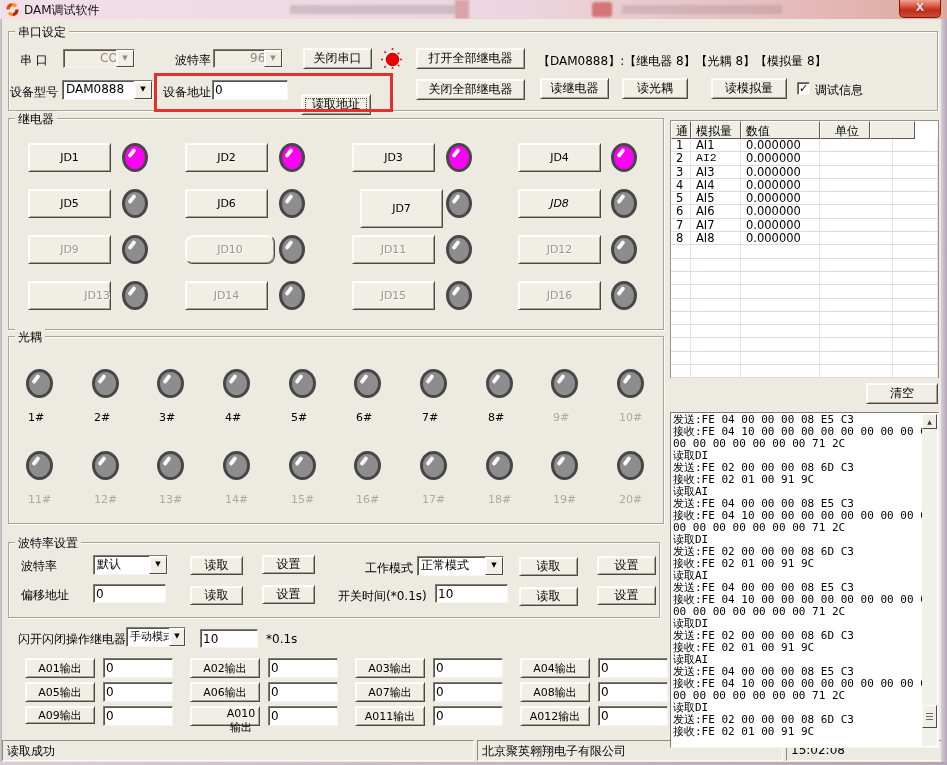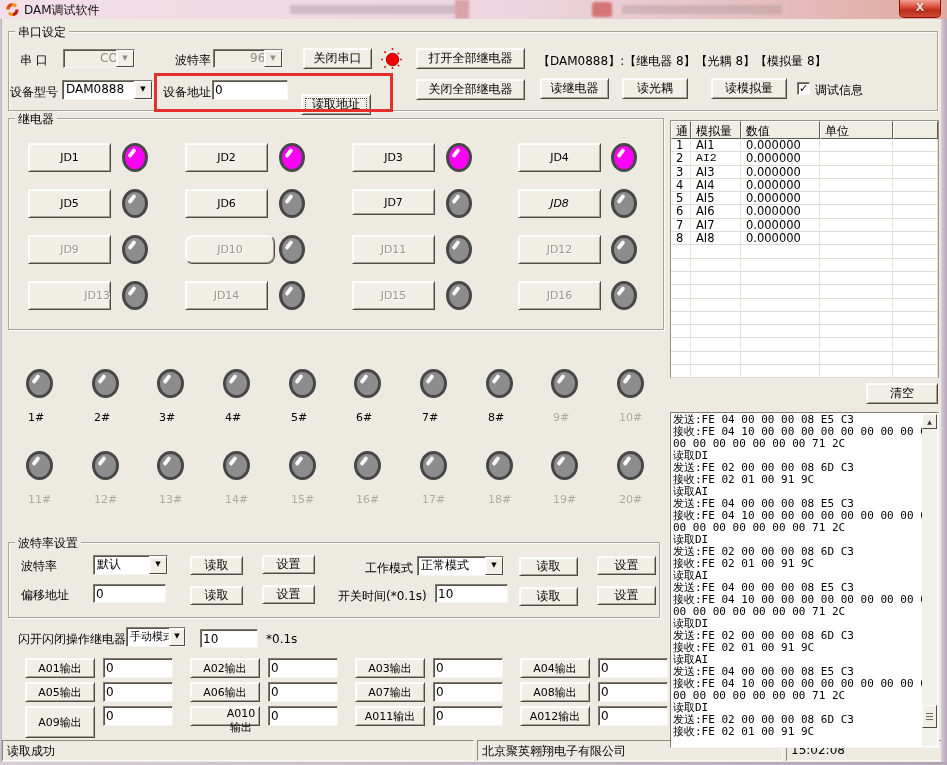--- a/index.html
+++ b/index.html
@@ -130,21 +130,21 @@
       <button class="btn small" style="position: absolute; left: 185px; top: 143px; width: 83px; height: 29px;">JD2</button>
       <div class="led" style="left: 279px; top: 143px; width: 26px; height: 29px; background: rgb(251, 2, 244);"></div>
       <button class="btn small" style="position: absolute; left: 352px; top: 143px; width: 83px; height: 29px;">JD3</button>
       <div class="led" style="left: 446px; top: 143px; width: 26px; height: 29px; background: rgb(251, 2, 244);"></div>
       <button class="btn small" style="position: absolute; left: 518px; top: 143px; width: 83px; height: 29px;">JD4</button>
       <div class="led" style="left: 611px; top: 143px; width: 26px; height: 29px; background: rgb(251, 2, 244);"></div>
       <button class="btn small" style="position: absolute; left: 28px; top: 189px; width: 83px; height: 29px;">JD5</button>
       <div class="led" style="left: 122px; top: 189px; width: 26px; height: 29px; background: rgb(141, 141, 141);"></div>
       <button class="btn small" style="position: absolute; left: 185px; top: 189px; width: 83px; height: 29px;">JD6</button>
       <div class="led" style="left: 279px; top: 189px; width: 26px; height: 29px; background: rgb(141, 141, 141);"></div>
-      <button class="btn small" style="position: absolute; left: 352px; top: 189px; width: 83px; height: 26px;">JD7</button>
+      <button class="btn small" style="position: absolute; left: 360px; top: 189px; width: 83px; height: 39px;">JD7</button>
       <div class="led" style="left: 446px; top: 189px; width: 26px; height: 29px; background: rgb(141, 141, 141);"></div>
       <button class="btn small" style="position: absolute; left: 518px; top: 189px; width: 83px; height: 29px; font-style: italic;">JD8</button>
       <div class="led" style="left: 611px; top: 189px; width: 26px; height: 29px; background: rgb(141, 141, 141);"></div>
       <button class="btn small disabled" style="position: absolute; left: 28px; top: 235px; width: 83px; height: 29px;">JD9</button>
       <div class="led" style="left: 122px; top: 235px; width: 26px; height: 29px; background: rgb(141, 141, 141);"></div>
       <button class="btn small disabled" style="position: absolute; left: 185px; top: 235px; width: 90px; height: 29px; border-radius: 8px;">JD10</button>
       <div class="led" style="left: 279px; top: 235px; width: 26px; height: 29px; background: rgb(141, 141, 141);"></div>
       <button class="btn small disabled" style="position: absolute; left: 352px; top: 235px; width: 83px; height: 29px;">JD11</button>
       <div class="led" style="left: 446px; top: 235px; width: 26px; height: 29px; background: rgb(141, 141, 141);"></div>
       <button class="btn small disabled" style="position: absolute; left: 518px; top: 235px; width: 83px; height: 29px;">JD12</button>
@@ -152,20 +152,23 @@
       <button class="btn small disabled" style="position: absolute; left: 28px; top: 281px; width: 83px; height: 29px; text-align: right;">JD13</button>
       <div class="led" style="left: 122px; top: 281px; width: 26px; height: 29px; background: rgb(141, 141, 141);"></div>
       <button class="btn small disabled" style="position: absolute; left: 185px; top: 281px; width: 83px; height: 29px;">JD14</button>
       <div class="led" style="left: 279px; top: 281px; width: 26px; height: 29px; background: rgb(141, 141, 141);"></div>
       <button class="btn small disabled" style="position: absolute; left: 352px; top: 281px; width: 83px; height: 29px;">JD15</button>
       <div class="led" style="left: 446px; top: 281px; width: 26px; height: 29px; background: rgb(141, 141, 141);"></div>
       <button class="btn small disabled" style="position: absolute; left: 518px; top: 281px; width: 83px; height: 29px;">JD16</button>
       <div class="led" style="left: 611px; top: 281px; width: 26px; height: 29px; background: rgb(141, 141, 141);"></div>
     </div>
 
+  <div class="group" style="left:8px;top:336px;width:656px;height:188px;">
+    <span class="group-label">光耦</span>
+  </div>
   <div id="opto-grid" style="position:absolute;left:0;top:0;">
       <div class="led" style="left: 26px; top: 369px; width: 27px; height: 29px; background: rgb(141, 141, 141);"></div>
       <span class="lbl" style="left: 28px; top: 411px; font-size: 11px;">1#</span>
       <div class="led" style="left: 92px; top: 369px; width: 27px; height: 29px; background: rgb(141, 141, 141);"></div>
       <span class="lbl" style="left: 94px; top: 411px; font-size: 11px;">2#</span>
       <div class="led" style="left: 157px; top: 369px; width: 27px; height: 29px; background: rgb(141, 141, 141);"></div>
       <span class="lbl" style="left: 159px; top: 411px; font-size: 11px;">3#</span>
       <div class="led" style="left: 223px; top: 369px; width: 27px; height: 29px; background: rgb(141, 141, 141);"></div>
       <span class="lbl" style="left: 225px; top: 411px; font-size: 11px;">4#</span>
       <div class="led" style="left: 289px; top: 369px; width: 27px; height: 29px; background: rgb(141, 141, 141);"></div>
@@ -246,36 +249,36 @@
       <button class="btn small" style="position: absolute; left: 520px; top: 658px; width: 70px; height: 20px;">A04输出</button>
       <input class="sunken" value="0" style="left: 598px; top: 658px; width: 70px; height: 20px;">
       <button class="btn small" style="position: absolute; left: 25px; top: 682px; width: 70px; height: 20px;">A05输出</button>
       <input class="sunken" value="0" style="left: 103px; top: 682px; width: 70px; height: 20px;">
       <button class="btn small" style="position: absolute; left: 190px; top: 682px; width: 70px; height: 20px;">A06输出</button>
       <input class="sunken" value="0" style="left: 268px; top: 682px; width: 70px; height: 20px;">
       <button class="btn small" style="position: absolute; left: 355px; top: 682px; width: 70px; height: 20px;">A07输出</button>
       <input class="sunken" value="0" style="left: 433px; top: 682px; width: 70px; height: 20px;">
       <button class="btn small" style="position: absolute; left: 520px; top: 682px; width: 70px; height: 20px;">A08输出</button>
       <input class="sunken" value="0" style="left: 598px; top: 682px; width: 70px; height: 20px;">
-      <button class="btn small" style="position: absolute; left: 25px; top: 706px; width: 70px; height: 32px;">A09输出</button>
+      <button class="btn small" style="position: absolute; left: 25px; top: 706px; width: 70px; height: 18px;">A09输出</button>
       <input class="sunken" value="0" style="left: 103px; top: 706px; width: 70px; height: 20px;">
       <button class="btn small" style="position: absolute; left: 190px; top: 706px; width: 70px; height: 20px; padding-left: 32px;">A010输出</button>
       <input class="sunken" value="0" style="left: 268px; top: 706px; width: 70px; height: 20px;">
       <button class="btn small" style="position: absolute; left: 355px; top: 706px; width: 70px; height: 20px;">A011输出</button>
       <input class="sunken" value="0" style="left: 433px; top: 706px; width: 70px; height: 20px;">
       <button class="btn small" style="position: absolute; left: 520px; top: 706px; width: 70px; height: 20px;">A012输出</button>
       <input class="sunken" value="0" style="left: 598px; top: 706px; width: 70px; height: 20px;">
     </div>
 
   <div class="table-wrap">
     <div class="t-header" id="analog-header">
         <div class="t-h" style="width: 20px;">通</div>
         <div class="t-h" style="width: 50px;">模拟量</div>
         <div class="t-h" style="width: 79px;">数值</div>
-        <div class="t-h" style="width: 73px;">单位</div>
+        <div class="t-h" style="width: 50px; text-align: center;">单位</div>
         <div class="t-h" style="width: 45px;"></div>
       </div>
     <div class="t-body" id="analog-body">
         <div class="t-row">
           <div class="t-c" style="width: 20px;">1</div>
           <div class="t-c" style="width: 50px;">AI1</div>
           <div class="t-c" style="width: 79px;">0.000000</div>
           <div class="t-c" style="width: 73px;"></div>
           <div class="t-c" style="width: 45px;"></div>
         </div>

